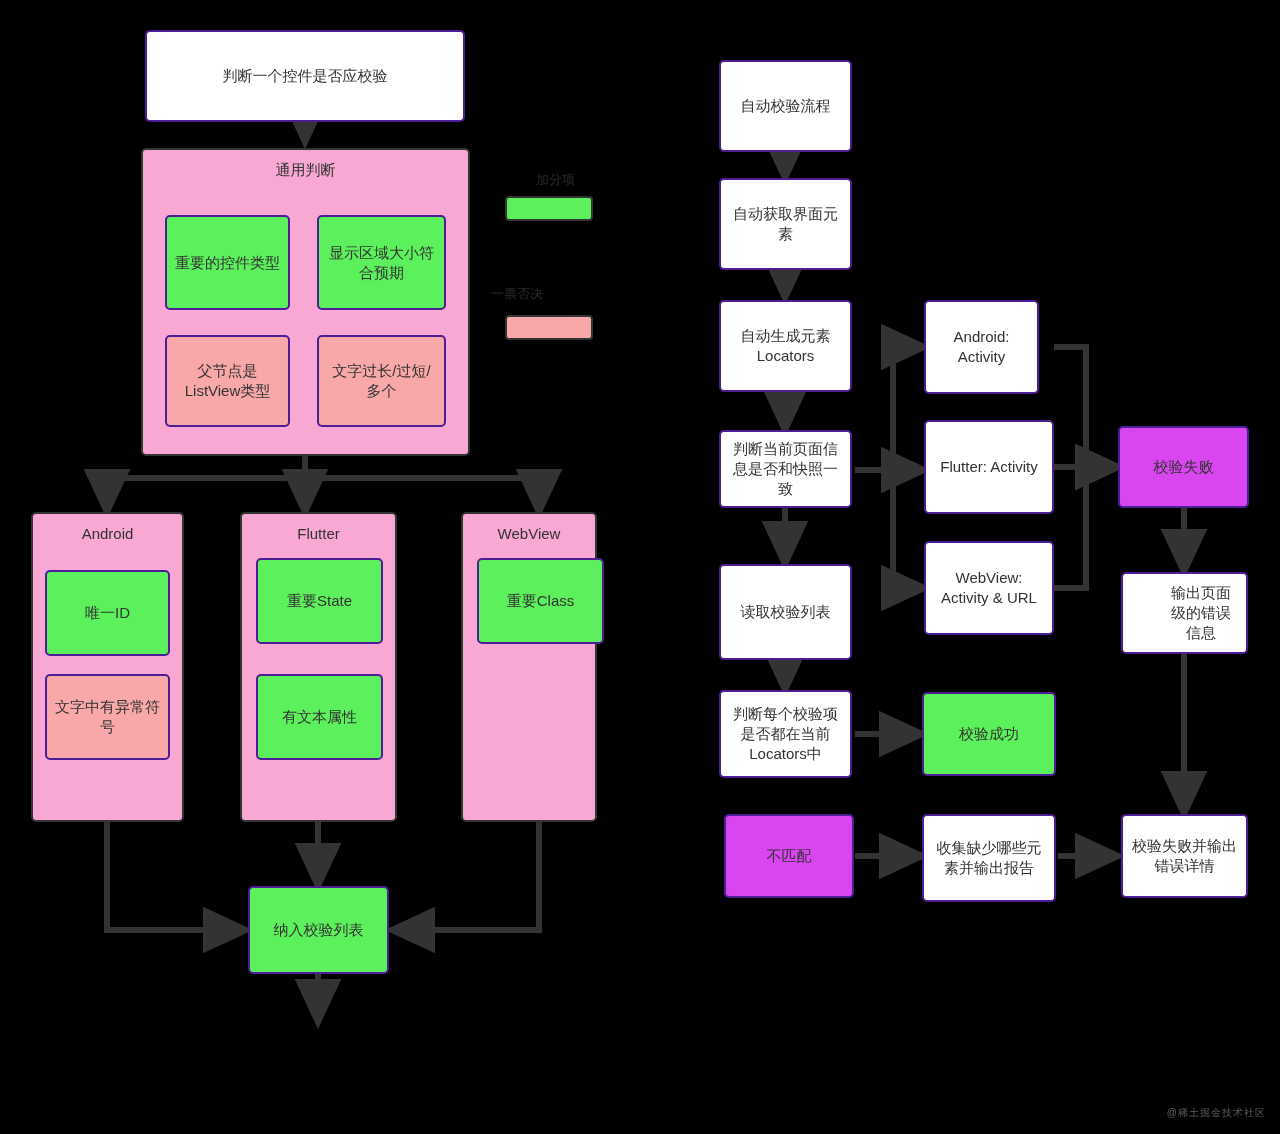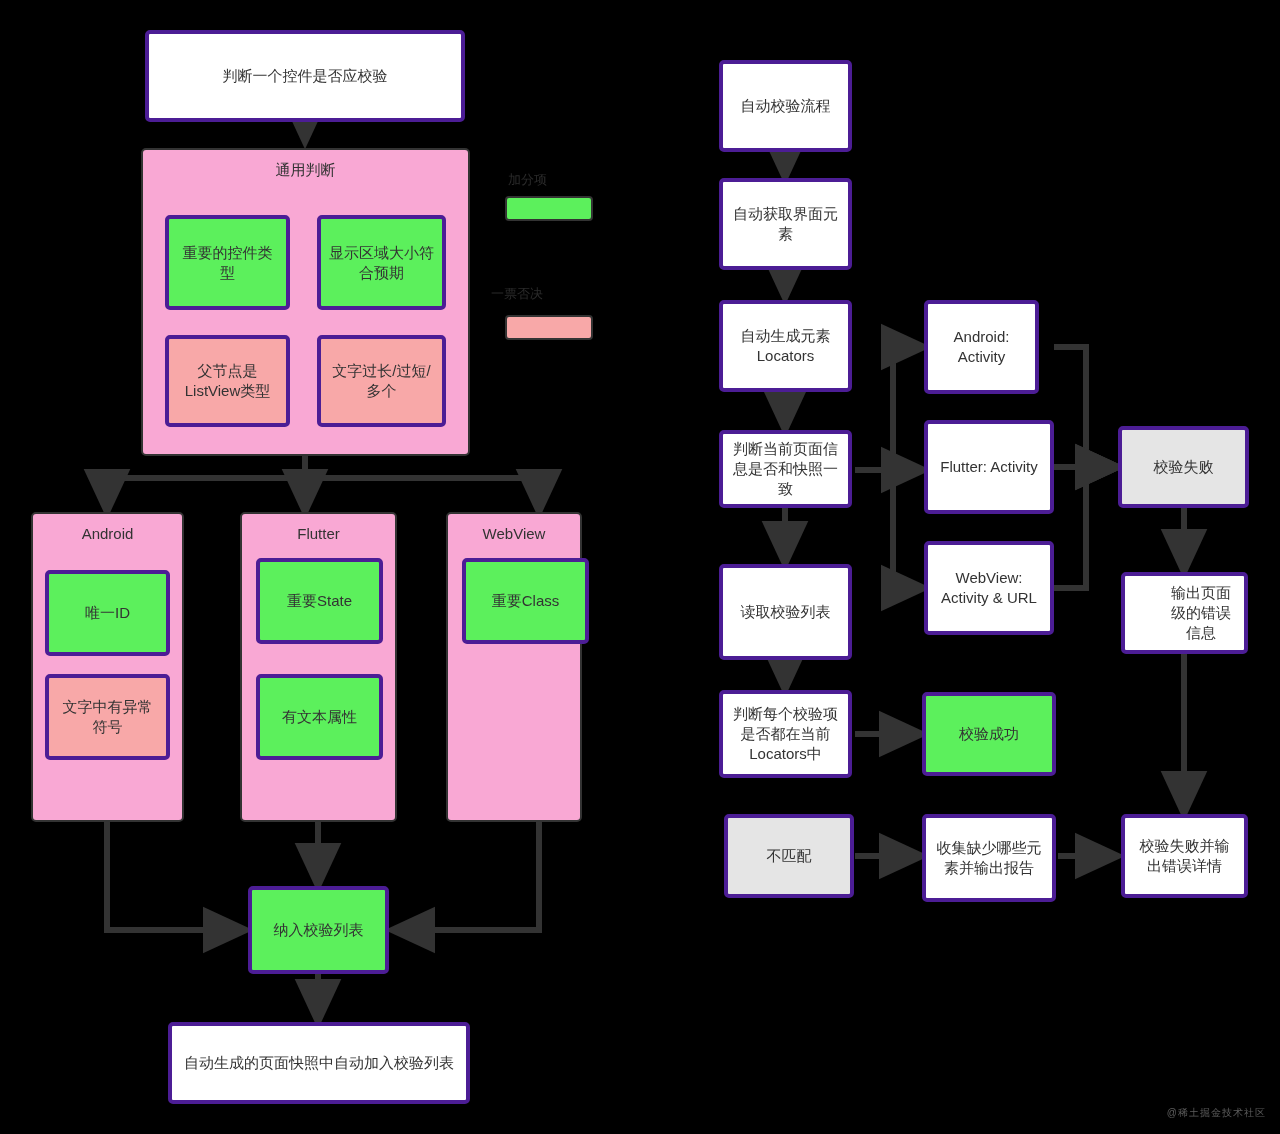--- a/index.html
+++ b/index.html
@@ -1,27 +1,27 @@
 <!DOCTYPE html>
 <html><head>
 <meta charset="utf-8">
 <title>Flowchart</title>
 <style>
   html,body{margin:0;padding:0;background:#000;}
   body{width:1280px;height:1134px;font-family:"Liberation Sans","DejaVu Sans",sans-serif;}
   #stage{position:relative;width:1280px;height:1134px;background:#000;overflow:hidden;}
   svg#edges{position:absolute;left:0;top:0;width:1280px;height:1134px;pointer-events:none;}
 
-  .node{position:absolute;box-sizing:border-box;border:4px solid #4c1d95;border-radius:5px;
+  .node{position:absolute;box-sizing:border-box;border:2px solid #4c1d95;border-radius:5px;
         display:flex;align-items:center;justify-content:center;text-align:center;
         color:#333;font-size:15px;line-height:1.32;padding:4px 8px;z-index:3;}
   .white{background:#fff;}
   .green{background:#5cf05c;}
   .pink{background:#f8a8a8;}
-  .red{background:#e5e5e5;}
+  .red{background:#d946ef;}
 
   
   .group{position:absolute;box-sizing:border-box;background:#f9a8d4;border:2px solid #333;
          border-radius:5px;z-index:2;}
   .group > .gtitle{position:absolute;left:0;right:0;top:10px;text-align:center;
          color:#333;font-size:15px;line-height:1.3;}
 
   .legend-label{position:absolute;color:#2b2b2b;font-size:13px;z-index:4;
          line-height:1.2;white-space:nowrap;}
   .legend-swatch{position:absolute;box-sizing:border-box;border:2px solid #333;
@@ -94,21 +94,21 @@
       <span>显示区域大小符合预期</span>
     </div>
     <div class="node pink" style="left:22px;top:185px;width:125px;height:92px;">
       <span>父节点是ListView类型</span>
     </div>
     <div class="node pink" style="left:174px;top:185px;width:129px;height:92px;">
       <span>文字过长/过短/多个</span>
     </div>
   </div>
 
-  <div class="legend-label" style="left:508px;top:172px;">加分项</div>
+  <div class="legend-label" style="left:536px;top:172px;">加分项</div>
   <div class="legend-swatch green" style="left:505px;top:196px;width:88px;height:25px;background:#5cf05c;"></div>
   <div class="legend-label" style="left:491px;top:286px;">一票否决</div>
   <div class="legend-swatch pink" style="left:505px;top:315px;width:88px;height:25px;background:#f8a8a8;"></div>
 
   <div class="group" style="left:31px;top:512px;width:153px;height:310px;">
     <div class="gtitle">Android</div>
     <div class="node green" style="left:12px;top:44px;width:125px;height:86px;margin-top:12px;">
       <span>唯一ID</span>
     </div>
     <div class="node pink" style="left:12px;top:160px;width:125px;height:86px;">
@@ -119,34 +119,31 @@
   <div class="group" style="left:240px;top:512px;width:157px;height:310px;">
     <div class="gtitle">Flutter</div>
     <div class="node green" style="left:14px;top:44px;width:127px;height:86px;">
       <span>重要State</span>
     </div>
     <div class="node green" style="left:14px;top:160px;width:127px;height:86px;">
       <span>有文本属性</span>
     </div>
   </div>
 
-  <div class="group" style="left:446px;top:512px;width:136px;height:310px;padding-left:38px;">
+  <div class="group" style="left:461px;top:512px;width:136px;height:310px;padding-left:38px;">
     <div class="gtitle">WebView</div>
     <div class="node green" style="left:14px;top:44px;width:127px;height:86px;">
       <span>重要Class</span>
     </div>
   </div>
 
   <div class="node green" style="left:248px;top:886px;width:141px;height:88px;">
     <span>纳入校验列表</span>
   </div>
 
-  <div class="node white" style="left:168px;top:1022px;width:302px;height:82px;">
-    <span>自动生成的页面快照中自动加入校验列表</span>
-  </div>
 
   <div class="node white" style="left:719px;top:60px;width:133px;height:92px;">
     <span>自动校验流程</span>
   </div>
   <div class="node white" style="left:719px;top:178px;width:133px;height:92px;">
     <span>自动获取界面元素</span>
   </div>
   <div class="node white" style="left:719px;top:300px;width:133px;height:92px;">
     <span>自动生成元素Locators</span>
   </div>

